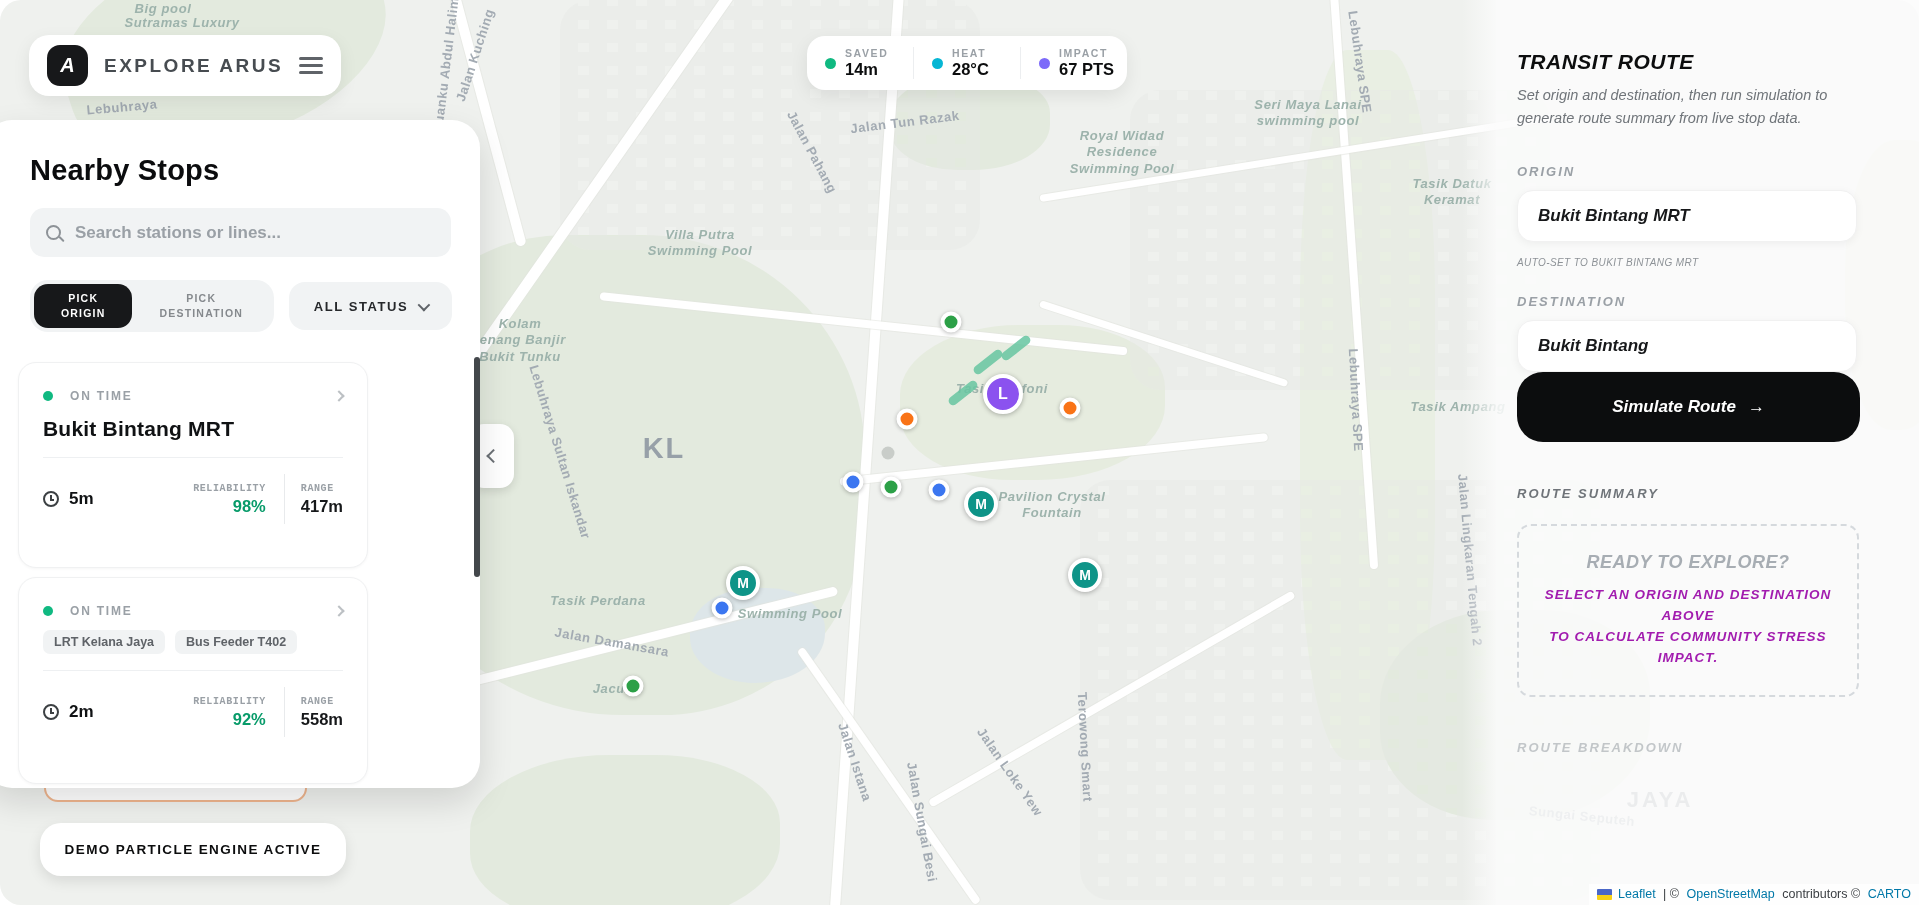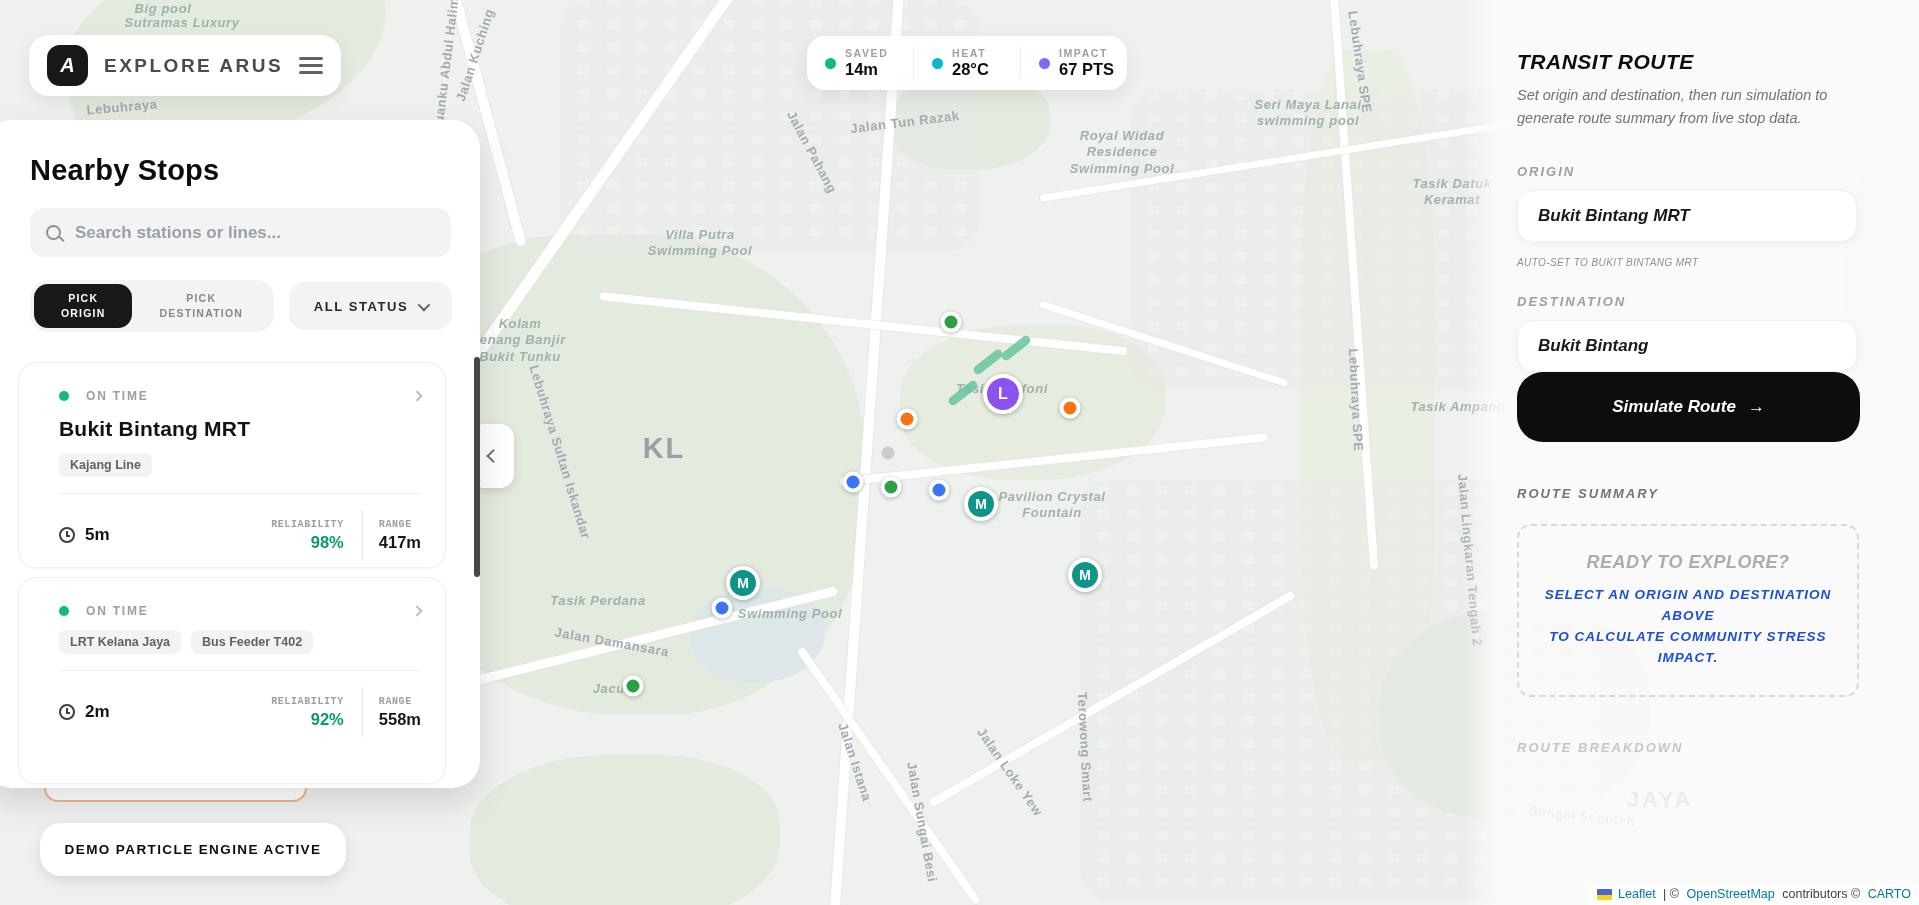--- a/index.html
+++ b/index.html
@@ -1,18 +1,18 @@
 <!DOCTYPE html>
 <html><head>
 <meta charset="utf-8">
 <style>
   * { margin:0; padding:0; box-sizing:border-box; }
   html,body { width:1919px; height:905px; overflow:hidden; }
   #app { position:relative; width:1919px; height:905px; background:#eff1ee;
-         font-family:"Liberation Sans", sans-serif; color:#16181a; }
+         font-family:"Liberation Sans", sans-serif; color:#16181a;border-radius:21px; }
 
   
   #map { position:absolute; inset:0; overflow:hidden; }
   .park { position:absolute; background:#e3eade; border-radius:45% 40% 48% 42%; }
   .lake { position:absolute; background:#dde6e9; border-radius:50% 45% 55% 50%; }
   .blocks { position:absolute; opacity:.42; border-radius:30px;
     background-image:
       repeating-linear-gradient(0deg,#e7e9e6 0 14px, transparent 14px 23px),
       repeating-linear-gradient(90deg,#e7e9e6 0 18px, transparent 18px 29px); }
   .road { position:absolute; background:#ffffff; border-radius:6px;
@@ -74,22 +74,22 @@
              font-size:10.5px; font-weight:800; letter-spacing:1.2px; line-height:1.45;
              background:transparent; color:#85898d; cursor:pointer; padding:0 10px; }
   .seg-btn.active { background:#17181a; color:#fff; }
   #status-filter { position:absolute; left:305px; top:162px; width:163px; height:48px;
                    background:#f1f3f4; border-radius:16px; display:flex; align-items:center;
                    justify-content:center; gap:10px; cursor:pointer; }
   #status-filter span { font-size:13px; font-weight:800; letter-spacing:1.6px; color:#26282b; }
   .chev-down { width:9px; height:9px; border-right:2px solid #5f6368; border-bottom:2px solid #5f6368;
                transform:rotate(45deg) translateY(-2px); }
 
-  .stop-card { position:absolute; left:34px; width:428px; background:#fff; border:1px solid #f0f1f2;
-               border-radius:18px; box-shadow:0 1px 3px rgba(0,0,0,.04); padding:26px 24px 22px 40px; cursor:pointer; }
+  .stop-card { position:absolute; left:34px; width:350px; background:#fff; border:1px solid #f0f1f2;
+               border-radius:18px; box-shadow:0 1px 3px rgba(0,0,0,.04); padding:26px 24px 22px 24px; cursor:pointer; }
   #stop-0 { top:242px; height:206px; }
   #stop-1 { top:457px; height:207px; }
   .stop-status { display:flex; align-items:center; gap:17px; }
   .status-dot { width:10px; height:10px; border-radius:50%; }
   .status-text { font-size:12px; font-weight:800; letter-spacing:1.8px; color:#9aa0a6; }
   .card-chev { margin-left:auto; width:8px; height:8px; border-right:2px solid #bcc0c4;
                border-top:2px solid #bcc0c4; transform:rotate(45deg); }
   .stop-name { font-size:21px; font-weight:800; color:#101214; margin-top:14px; letter-spacing:.2px; }
   .stop-tags { display:flex; gap:10px; margin-top:12px; }
   .tag { background:#f1f3f4; color:#5f6368; font-size:12.5px; font-weight:600;
@@ -140,21 +140,21 @@
   #origin-caption { font-size:10px; color:#8d9297; letter-spacing:.4px; margin-top:15px; }
   #dest-label { margin-top:26px; }
   #simulate-btn { width:343px; height:70px; border:none; border-radius:26px;
                   background:#0c0d0e; color:#fff; display:flex; align-items:center; justify-content:center;
                   gap:12px; font-family:"Liberation Sans",sans-serif; font-style:italic;
                   font-weight:700; font-size:17px; cursor:pointer; }
   #summary-label { margin-top:44px; color:#6f7479; }
   #empty-box { margin-top:23px; width:342px; height:173px; border:2px dashed #d5d9dd; border-radius:14px;
                display:flex; flex-direction:column; align-items:center; justify-content:center; text-align:center; }
   #empty-title { font-size:18px; font-weight:800; color:#a7adb3; letter-spacing:.5px; }
-  .empty-line { font-size:13.5px; font-weight:700; color:#1d4ed8; letter-spacing:1px; line-height:1.55; }
+  .empty-line { font-size:13.5px; font-weight:700; color:#a21caf; letter-spacing:1px; line-height:1.55; }
   #empty-lines { margin-top:12px; }
   #breakdown-label { margin-top:43px; color:rgba(150,156,162,.55); }
 
   
   #attribution { position:absolute; right:0; bottom:0; z-index:20; background:rgba(255,255,255,.75);
                  padding:3px 8px 4px 8px; font-size:12.5px; color:#3b3f43; display:flex;
                  align-items:center; gap:4px; white-space:pre; }
   #attribution a { color:#0078a8; text-decoration:none; cursor:pointer; }
   #flag { width:15px; height:11px; display:inline-block; margin-right:2px;
           background:linear-gradient(to bottom,#4a67c8 0 50%,#f7d117 50% 100%); border-radius:1px; }
@@ -312,23 +312,20 @@
       <span class="chev-down"></span>
     </div>
 
     <div class="stop-card" id="stop-0">
       <div class="stop-status">
         <span class="status-dot" style="background: rgb(16, 185, 129);"></span>
         <span class="status-text">ON TIME</span>
         <span class="card-chev"></span>
       </div>
       <div class="stop-name">Bukit Bintang MRT</div>
-      <div class="stop-tags">
-        <span class="tag">Kajang Line</span>
-      </div>
       <div class="stop-divider"></div>
       <div class="stop-stats">
         <span class="clock"></span>
         <span class="eta">5m</span>
         <span class="mini-col">
           <div class="mini-label">RELIABILITY</div>
           <div class="mini-value green">98%</div>
         </span>
         <span class="vdiv"></span>
         <span class="mini-col left">

